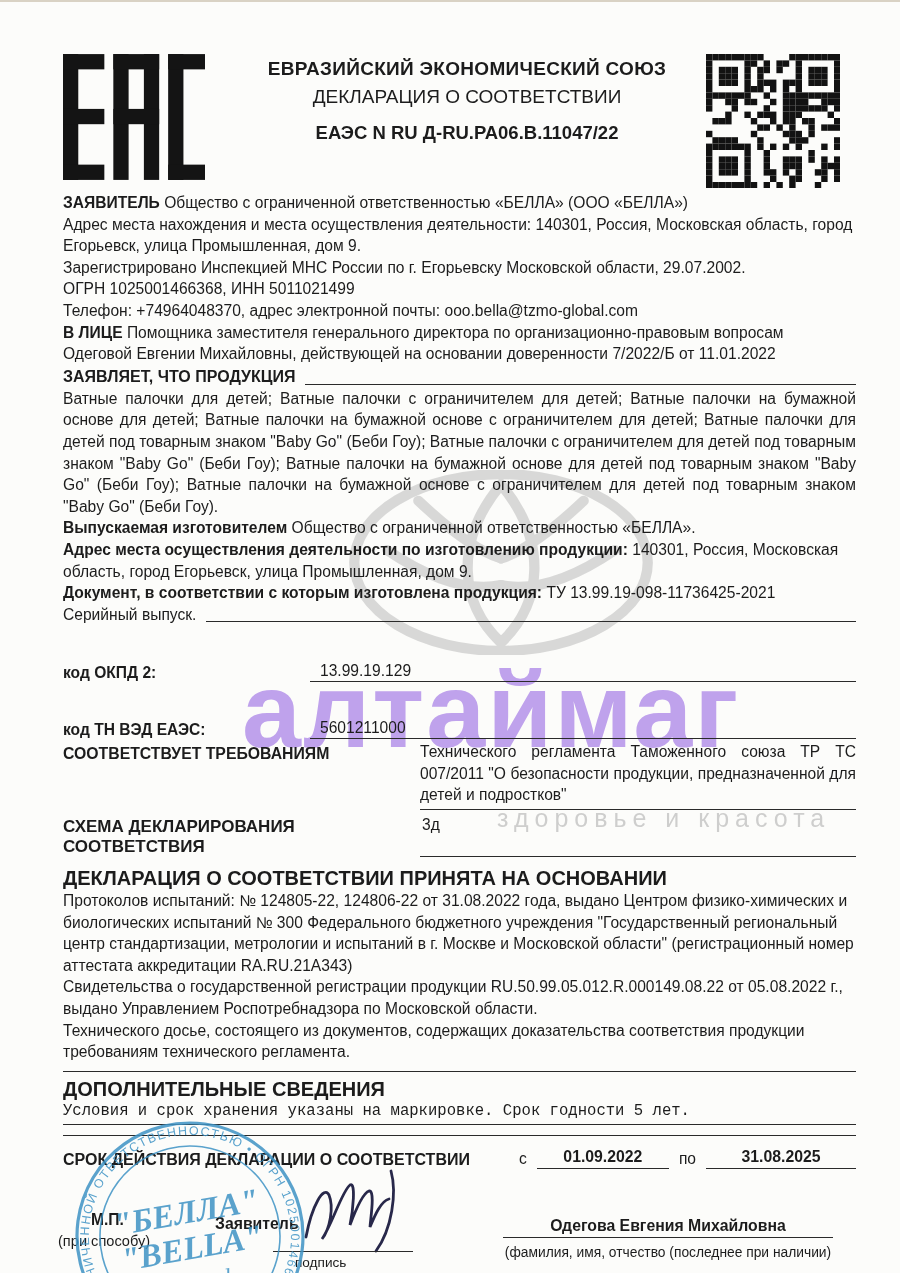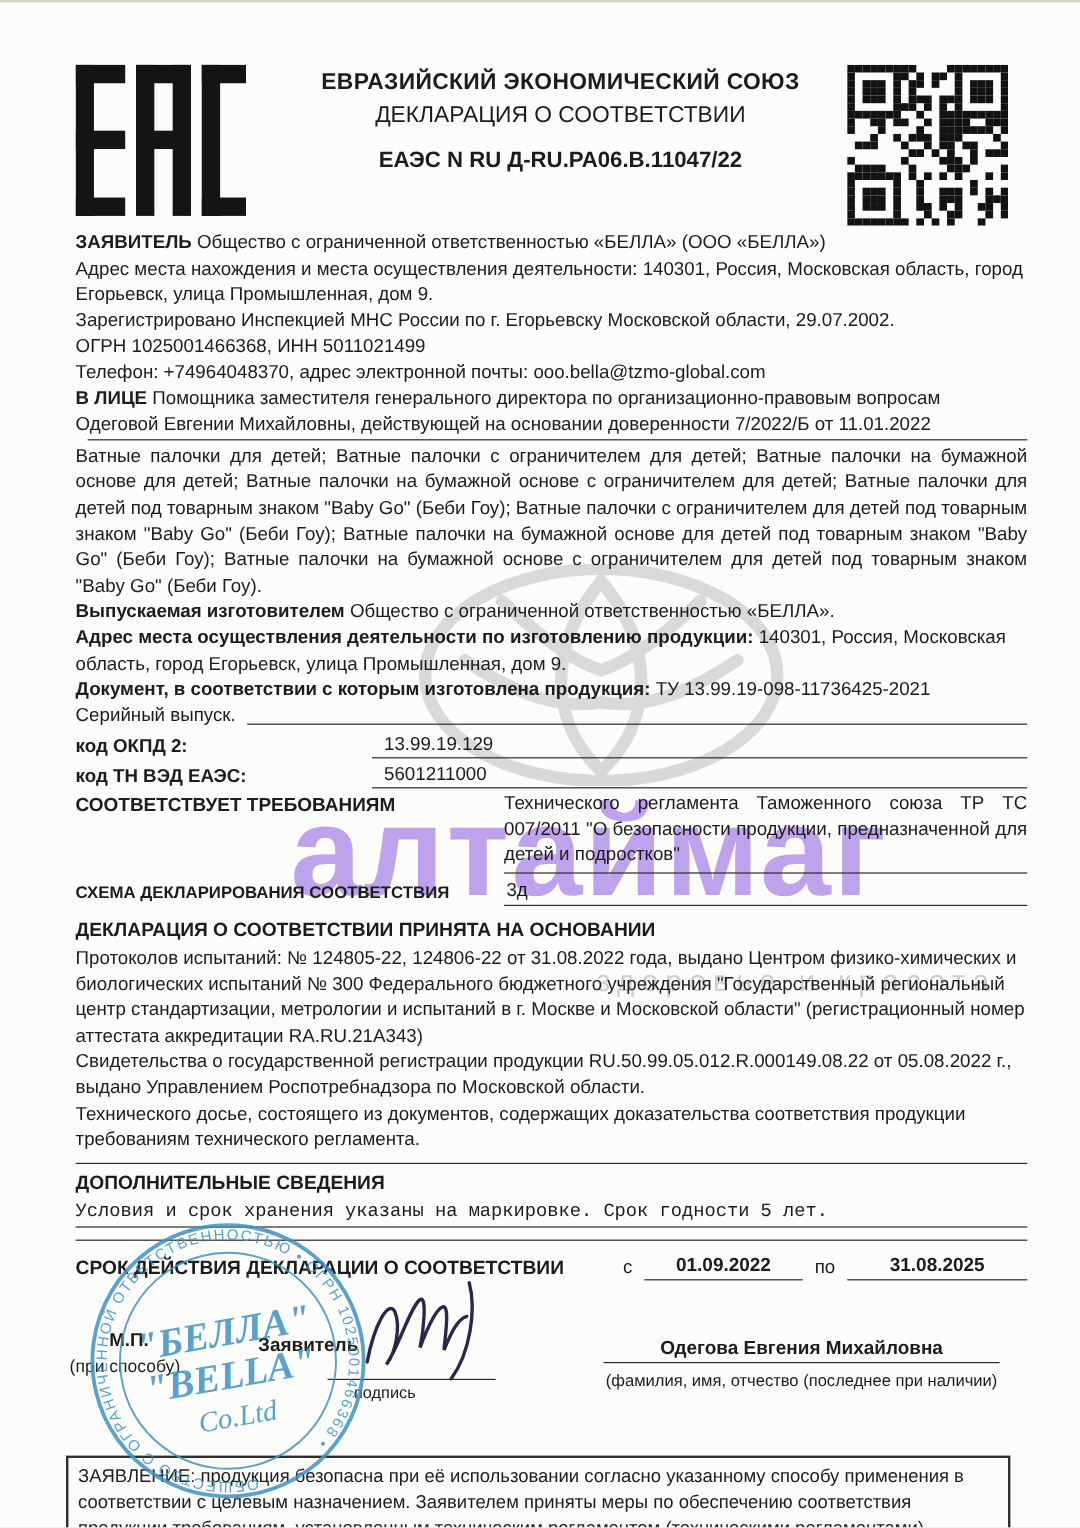--- a/index.html
+++ b/index.html
@@ -23,30 +23,30 @@
   
   p.ln{margin:0;font-size:15.6px;line-height:21.6px;}
   b.lbl{font-weight:bold;}
   .just{text-align:justify;}
   .h-row{display:flex;align-items:flex-end;margin:1px 0 0 0;}
   .h-row b{font-size:16px;line-height:22px;white-space:nowrap;}
   .fill-line{flex:1;border-bottom:1.6px solid #2a2a2a;margin:0 0 3px 10px;}
   .serial-row{display:flex;align-items:flex-end;}
   .serial-row span{font-size:15.6px;line-height:21.6px;white-space:nowrap;}
   
-  .code-row{display:flex;align-items:flex-end;height:25px;}
+  .code-row{display:flex;align-items:flex-end;height:25px;margin-top:32px;}
   .code-row .cl{width:247px;font-weight:bold;font-size:15.6px;white-space:nowrap;}
   .code-row .cv{flex:1;border-bottom:1.6px solid #2a2a2a;font-size:15.6px;padding:0 0 1px 10px;}
   
   .two-col{display:grid;grid-template-columns:357px 1fr;margin-top:2px;}
   .two-col .lab{font-weight:bold;font-size:15.8px;padding-top:4px;}
   .comp-text{font-size:15.6px;line-height:21.6px;text-align:justify;border-bottom:1.6px solid #2a2a2a;padding-bottom:3px;}
   .scheme-row{display:grid;grid-template-columns:357px 1fr;margin-top:4px;}
   .scheme-val{font-size:15.6px;border-bottom:1.6px solid #2a2a2a;padding:2px 0 2px 2px;}
-  .sec-h{font-size:16px;font-weight:bold;margin:10px 0 1px 0;line-height:22px;}
+  .sec-h{font-size:20px;font-weight:bold;margin:10px 0 1px 0;line-height:22px;}
   .hr{border-bottom:1.7px solid #2a2a2a;margin:8px 0 6px 0;}
   .u-line{border-bottom:1.4px solid #2a2a2a;padding-bottom:2px;font-family:Liberation Mono, monospace;}
   
   .valid-row{display:flex;align-items:flex-end;margin-top:12px;}
   .valid-row .vlab{font-weight:bold;font-size:16px;white-space:nowrap;}
   .valid-row .sp{flex:1;}
   .small-word{font-size:15.6px;margin:0 10px 1px 10px;}
   .date-cell{width:132px;border-bottom:1.7px solid #2a2a2a;text-align:center;font-weight:bold;font-size:15.8px;padding-bottom:2px;}
   .date-cell.w2{width:150px;}
   
@@ -343,20 +343,21 @@
     </div>
 
     <p class="ln"><b class="lbl">ЗАЯВИТЕЛЬ</b> <span>Общество с ограниченной ответственностью «БЕЛЛА» (ООО «БЕЛЛА»)</span></p>
     <p class="ln">Адрес места нахождения и места осуществления деятельности: 140301, Россия, Московская область, город Егорьевск, улица Промышленная, дом 9.</p>
     <p class="ln">Зарегистрировано Инспекцией МНС России по г. Егорьевску Московской области, 29.07.2002.</p>
     <p class="ln">ОГРН 1025001466368, ИНН 5011021499</p>
     <p class="ln">Телефон: +74964048370, адрес электронной почты: ooo.bella@tzmo-global.com</p>
     <p class="ln"><b class="lbl">В ЛИЦЕ</b> <span>Помощника заместителя генерального директора по организационно-правовым вопросам Одеговой Евгении Михайловны, действующей на основании доверенности 7/2022/Б от 11.01.2022</span></p>
 
     <div class="h-row">
+      <b>ЗАЯВЛЯЕТ, ЧТО ПРОДУКЦИЯ</b>
       <div class="fill-line"></div>
     </div>
     <p class="ln just">Ватные палочки для детей; Ватные палочки с ограничителем для детей; Ватные палочки на бумажной основе для детей; Ватные палочки на бумажной основе с ограничителем для детей; Ватные палочки для детей под товарным знаком "Baby Go" (Беби Гоу); Ватные палочки с ограничителем для детей под товарным знаком "Baby Go" (Беби Гоу); Ватные палочки на бумажной основе для детей под товарным знаком "Baby Go" (Беби Гоу); Ватные палочки на бумажной основе с ограничителем для детей под товарным знаком "Baby Go" (Беби Гоу).</p>
     <p class="ln"><b class="lbl">Выпускаемая изготовителем</b> <span>Общество с ограниченной ответственностью «БЕЛЛА».</span></p>
     <p class="ln"><b class="lbl">Адрес места осуществления деятельности по изготовлению продукции:</b> <span>140301, Россия, Московская область, город Егорьевск, улица Промышленная, дом 9.</span></p>
     <p class="ln"><b class="lbl">Документ, в соответствии с которым изготовлена продукция:</b> <span>ТУ 13.99.19-098-11736425-2021</span></p>
     <div class="serial-row">
       <span>Серийный выпуск.</span>
       <div class="fill-line"></div>
     </div>
@@ -368,21 +369,21 @@
     <div class="code-row">
       <span class="cl">код ТН ВЭД ЕАЭС:</span>
       <span class="cv">5601211000</span>
     </div>
 
     <div class="two-col">
       <div class="lab">СООТВЕТСТВУЕТ ТРЕБОВАНИЯМ</div>
       <div class="comp-text">Технического регламента Таможенного союза ТР ТС 007/2011 "О безопасности продукции, предназначенной для детей и подростков"</div>
     </div>
     <div class="scheme-row">
-      <div class="lab" style="font-weight:bold;font-size:14px;padding-top:3px;">СХЕМА ДЕКЛАРИРОВАНИЯ СООТВЕТСТВИЯ</div>
+      <div class="lab" style="font-weight:bold;font-size:17px;padding-top:3px;">СХЕМА ДЕКЛАРИРОВАНИЯ СООТВЕТСТВИЯ</div>
       <div class="scheme-val">3д</div>
     </div>
 
     <div class="sec-h">ДЕКЛАРАЦИЯ О СООТВЕТСТВИИ ПРИНЯТА НА ОСНОВАНИИ</div>
     <p class="ln">Протоколов испытаний: № 124805-22, 124806-22 от 31.08.2022 года, выдано Центром физико-химических и биологических испытаний № 300 Федерального бюджетного учреждения "Государственный региональный центр стандартизации, метрологии и испытаний в г. Москве и Московской области" (регистрационный номер аттестата аккредитации RA.RU.21А343)</p>
     <p class="ln">Свидетельства о государственной регистрации продукции RU.50.99.05.012.R.000149.08.22 от 05.08.2022 г., выдано Управлением Роспотребнадзора по Московской области.</p>
     <p class="ln">Технического досье, состоящего из документов, содержащих доказательства соответствия продукции требованиям технического регламента.</p>
 
     <div class="hr"></div>
 

